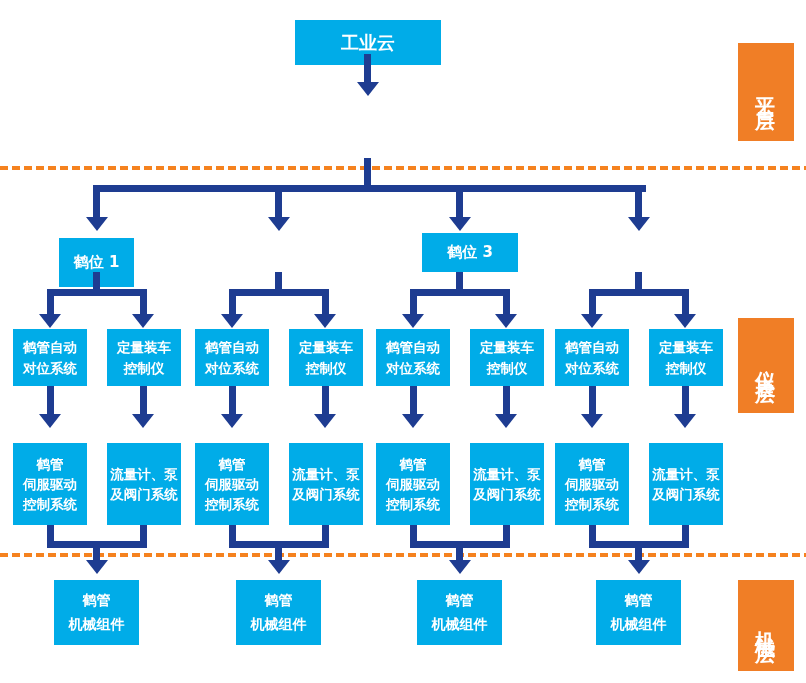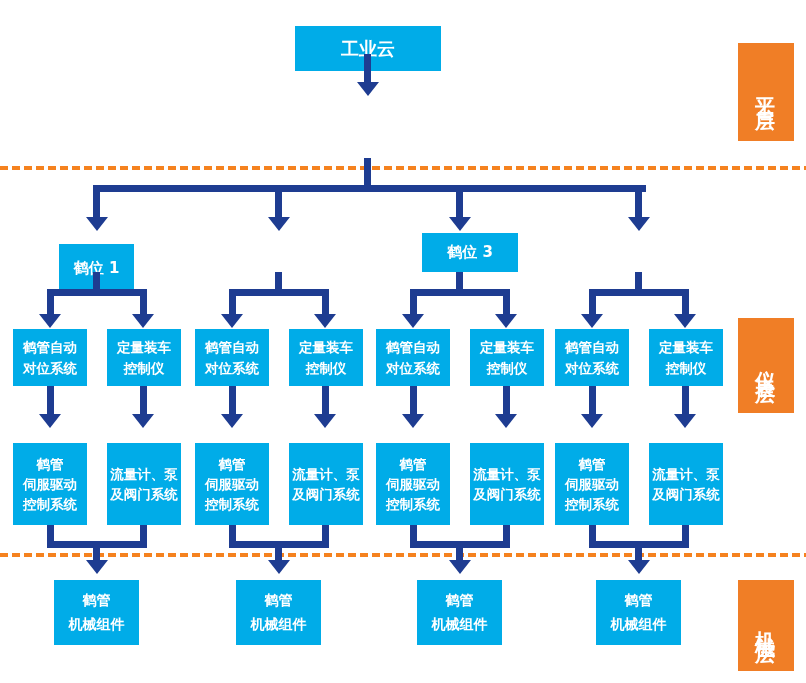--- a/index.html
+++ b/index.html
@@ -38,36 +38,36 @@
 
 <div class="stage">
 
   <div class="dash" style="top:166px"></div>
   <div class="dash" style="top:553px"></div>
 
   <div class="layer" style="top:43px;height:98px">平台层</div>
   <div class="layer" style="top:318px;height:95px">仪表层</div>
   <div class="layer" style="top:580px;height:91px">机械层</div>
 
-  <div class="box big" style="left:295px;top:26px;width:146px;height:45px">工业云</div>
+  <div class="box big" style="left:295px;top:20px;width:146px;height:45px">工业云</div>
   <div class="vstem" style="left:364px;top:54px;height:30px"></div>
   <div class="arrow" style="left:357px;top:82px"></div>
 
   <div class="vstem" style="left:364px;top:158px;height:34px"></div>
   <div class="hbar" style="left:93px;top:185px;width:553px"></div>
   <div class="vstem" style="left:93px;top:185px;height:32px"></div>
   <div class="vstem" style="left:275px;top:185px;height:32px"></div>
   <div class="vstem" style="left:456px;top:185px;height:32px"></div>
   <div class="vstem" style="left:635px;top:185px;height:32px"></div>
   <div class="arrow" style="left:86px;top:217px"></div>
   <div class="arrow" style="left:268px;top:217px"></div>
   <div class="arrow" style="left:449px;top:217px"></div>
   <div class="arrow" style="left:628px;top:217px"></div>
 
-  <div class="box station" style="left:59px;top:244px;width:75px;height:49px">鹤位 1</div>
+  <div class="box station" style="left:59px;top:238px;width:75px;height:49px">鹤位 1</div>
   <div class="vstem" style="left:93px;top:272px;height:20px"></div>
   <div class="hbar" style="left:47px;top:289px;width:100px"></div>
   <div class="vstem" style="left:47px;top:289px;height:25px"></div>
   <div class="vstem" style="left:140px;top:289px;height:25px"></div>
   <div class="arrow" style="left:39px;top:314px"></div>
   <div class="arrow" style="left:132px;top:314px"></div>
   <div class="box small" style="left:13px;top:329px;width:74px;height:57px">鹤管自动
 对位系统</div>
   <div class="box small" style="left:107px;top:329px;width:74px;height:57px">定量装车
 控制仪</div>

